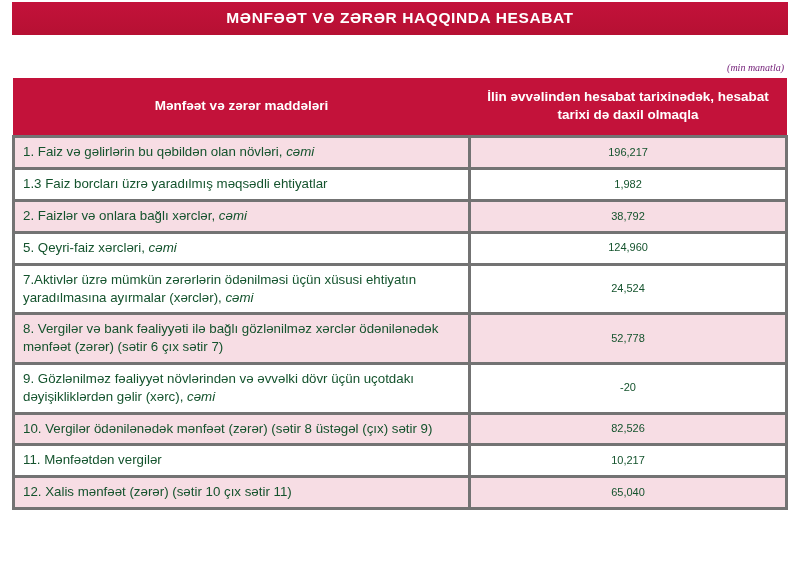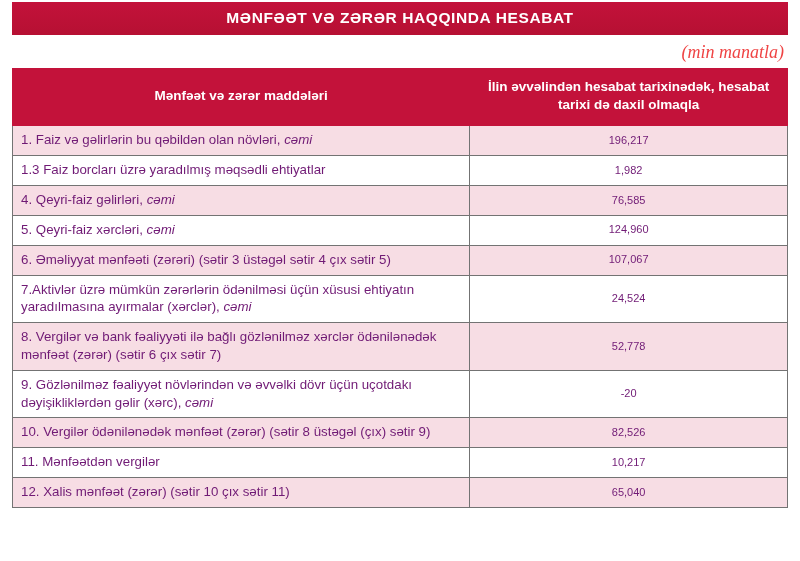--- a/index.html
+++ b/index.html
@@ -28,50 +28,51 @@
     text-align: center;
     font-weight: bold;
     font-size: 15.5px;
     letter-spacing: 0.6px;
     padding: 7px 6px 8px 6px;
     margin: 2px 0 0 0;
   }
   .units {
     text-align: right;
     font-style: italic;
-    font-size: 18px;
-    color: #ef4444;
+    font-size: 10px;
+    color: #701a75;
     padding: 7px 4px 5px 0;
     font-family: "Liberation Serif", serif;
+    margin-top: 20px;
   }
   table.report {
     border-collapse: collapse;
     width: 100%;
     table-layout: fixed;
   }
   table.report col.c1 { width: 59%; }
   table.report col.c2 { width: 41%; }
 
   table.report thead th {
     background: #c3123a;
     color: #ffffff;
     font-weight: bold;
     font-size: 13.5px;
     text-align: center;
     padding: 9px 10px 11px 10px;
     line-height: 1.35;
     border: 1px solid #c3123a;
   }
   table.report tbody td {
-    border: 1px solid #737373;
+    border: 3px solid #737373;
     font-size: 13.3px;
     padding: 5px 8px 6px 8px;
     line-height: 1.34;
     vertical-align: middle;
-    color: #701a75;
+    color: #14532d;
   }
   table.report tbody td.label {
     text-align: left;
   }
   table.report tbody td.value {
     text-align: center;
     font-size: 11px;
   }
   table.report tbody tr.odd td {
     background: #f7dde4;
@@ -106,30 +107,26 @@
     <tbody id="tbody">
         <tr class="odd">
           <td class="label"><span>1. Faiz və gəlirlərin bu qəbildən olan növləri, </span><span class="it">cəmi</span></td>
           <td class="value">196,217</td>
         </tr>
         <tr class="even">
           <td class="label"><span>1.3 Faiz borcları üzrə yaradılmış məqsədli ehtiyatlar</span></td>
           <td class="value">1,982</td>
         </tr>
         <tr class="odd">
-          <td class="label"><span>4. Qeyri-faiz gəlirləri, </span><span class="it">cəmi</span></td>
-          <td class="value">76,585</td>
+          <td class="label"><span>2. Faizlər və onlara bağlı xərclər, </span><span class="it">cəmi</span></td>
+          <td class="value">38,792</td>
         </tr>
         <tr class="even">
           <td class="label"><span>5. Qeyri-faiz xərcləri, </span><span class="it">cəmi</span></td>
           <td class="value">124,960</td>
-        </tr>
-        <tr class="odd">
-          <td class="label"><span>6. Əməliyyat mənfəəti (zərəri) (sətir 3 üstəgəl sətir 4 çıx sətir 5)</span></td>
-          <td class="value">107,067</td>
         </tr>
         <tr class="even">
           <td class="label"><span>7.Aktivlər üzrə mümkün zərərlərin ödənilməsi üçün xüsusi ehtiyatın yaradılmasına ayırmalar (xərclər), </span><span class="it">cəmi</span></td>
           <td class="value">24,524</td>
         </tr>
         <tr class="odd">
           <td class="label"><span>8. Vergilər və bank fəaliyyəti ilə bağlı gözlənilməz xərclər ödənilənədək mənfəət (zərər) (sətir 6 çıx sətir 7)</span></td>
           <td class="value">52,778</td>
         </tr>
         <tr class="even">

